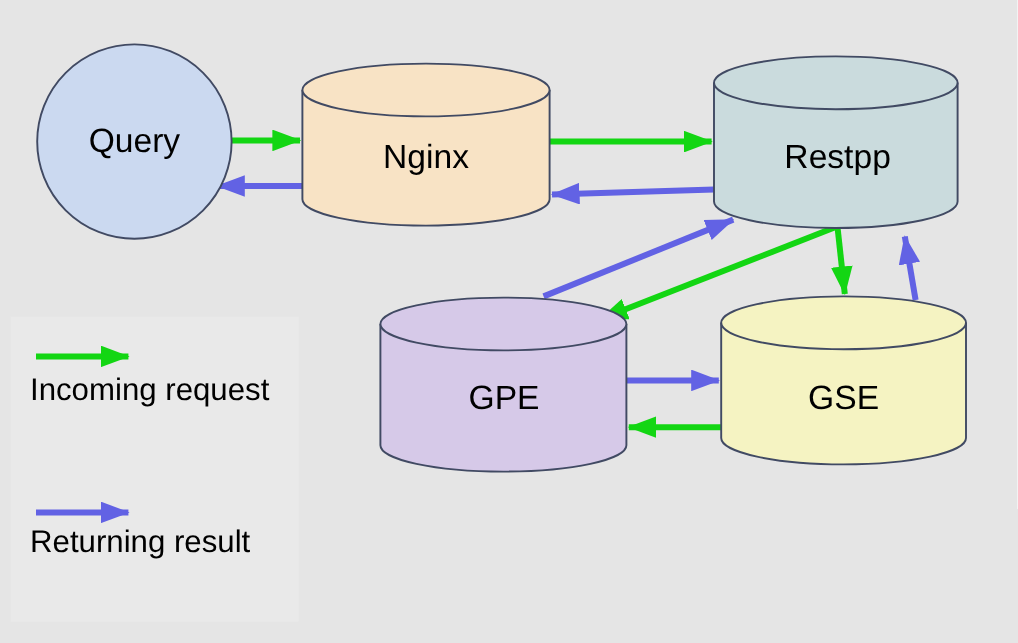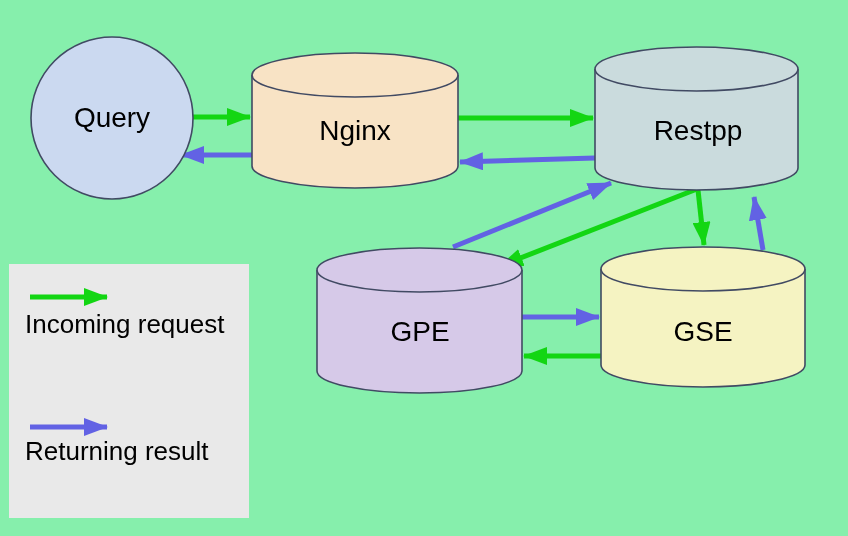--- a/index.html
+++ b/index.html
@@ -1,16 +1,16 @@
 <!DOCTYPE html>
 <html style="--incoming: #13d613; --returning: #6262e4; --query_fill: #cbd9f0; --nginx_fill: #f8e3c5; --restpp_fill: #cadbdd; --gpe_fill: #d6c9e8; --gse_fill: #f5f3c2; --node_stroke: #414a63; --legend_bg: #e9e9e9;"><head>
 <meta charset="utf-8">
 <style>
   html,body{margin:0;padding:0;background:#ffffff;}
-  .stage{position:relative;width:848px;height:536px;background:#86efac;overflow:hidden;
+  .stage{position:relative;width:848px;height:536px;background:#e5e5e5;overflow:hidden;
          font-family:"Liberation Sans",sans-serif;}
   svg text{font-family:"Liberation Sans",sans-serif;fill:#000000;}
   .node-shape{stroke:var(--node_stroke);stroke-width:1.6;}
   .fill-query{fill:var(--query_fill);}
   .fill-nginx{fill:var(--nginx_fill);}
   .fill-restpp{fill:var(--restpp_fill);}
   .fill-gpe{fill:var(--gpe_fill);}
   .fill-gse{fill:var(--gse_fill);}
   .edge-incoming{stroke:var(--incoming);stroke-width:5;fill:none;}
   .edge-returning{stroke:var(--returning);stroke-width:5;fill:none;}

